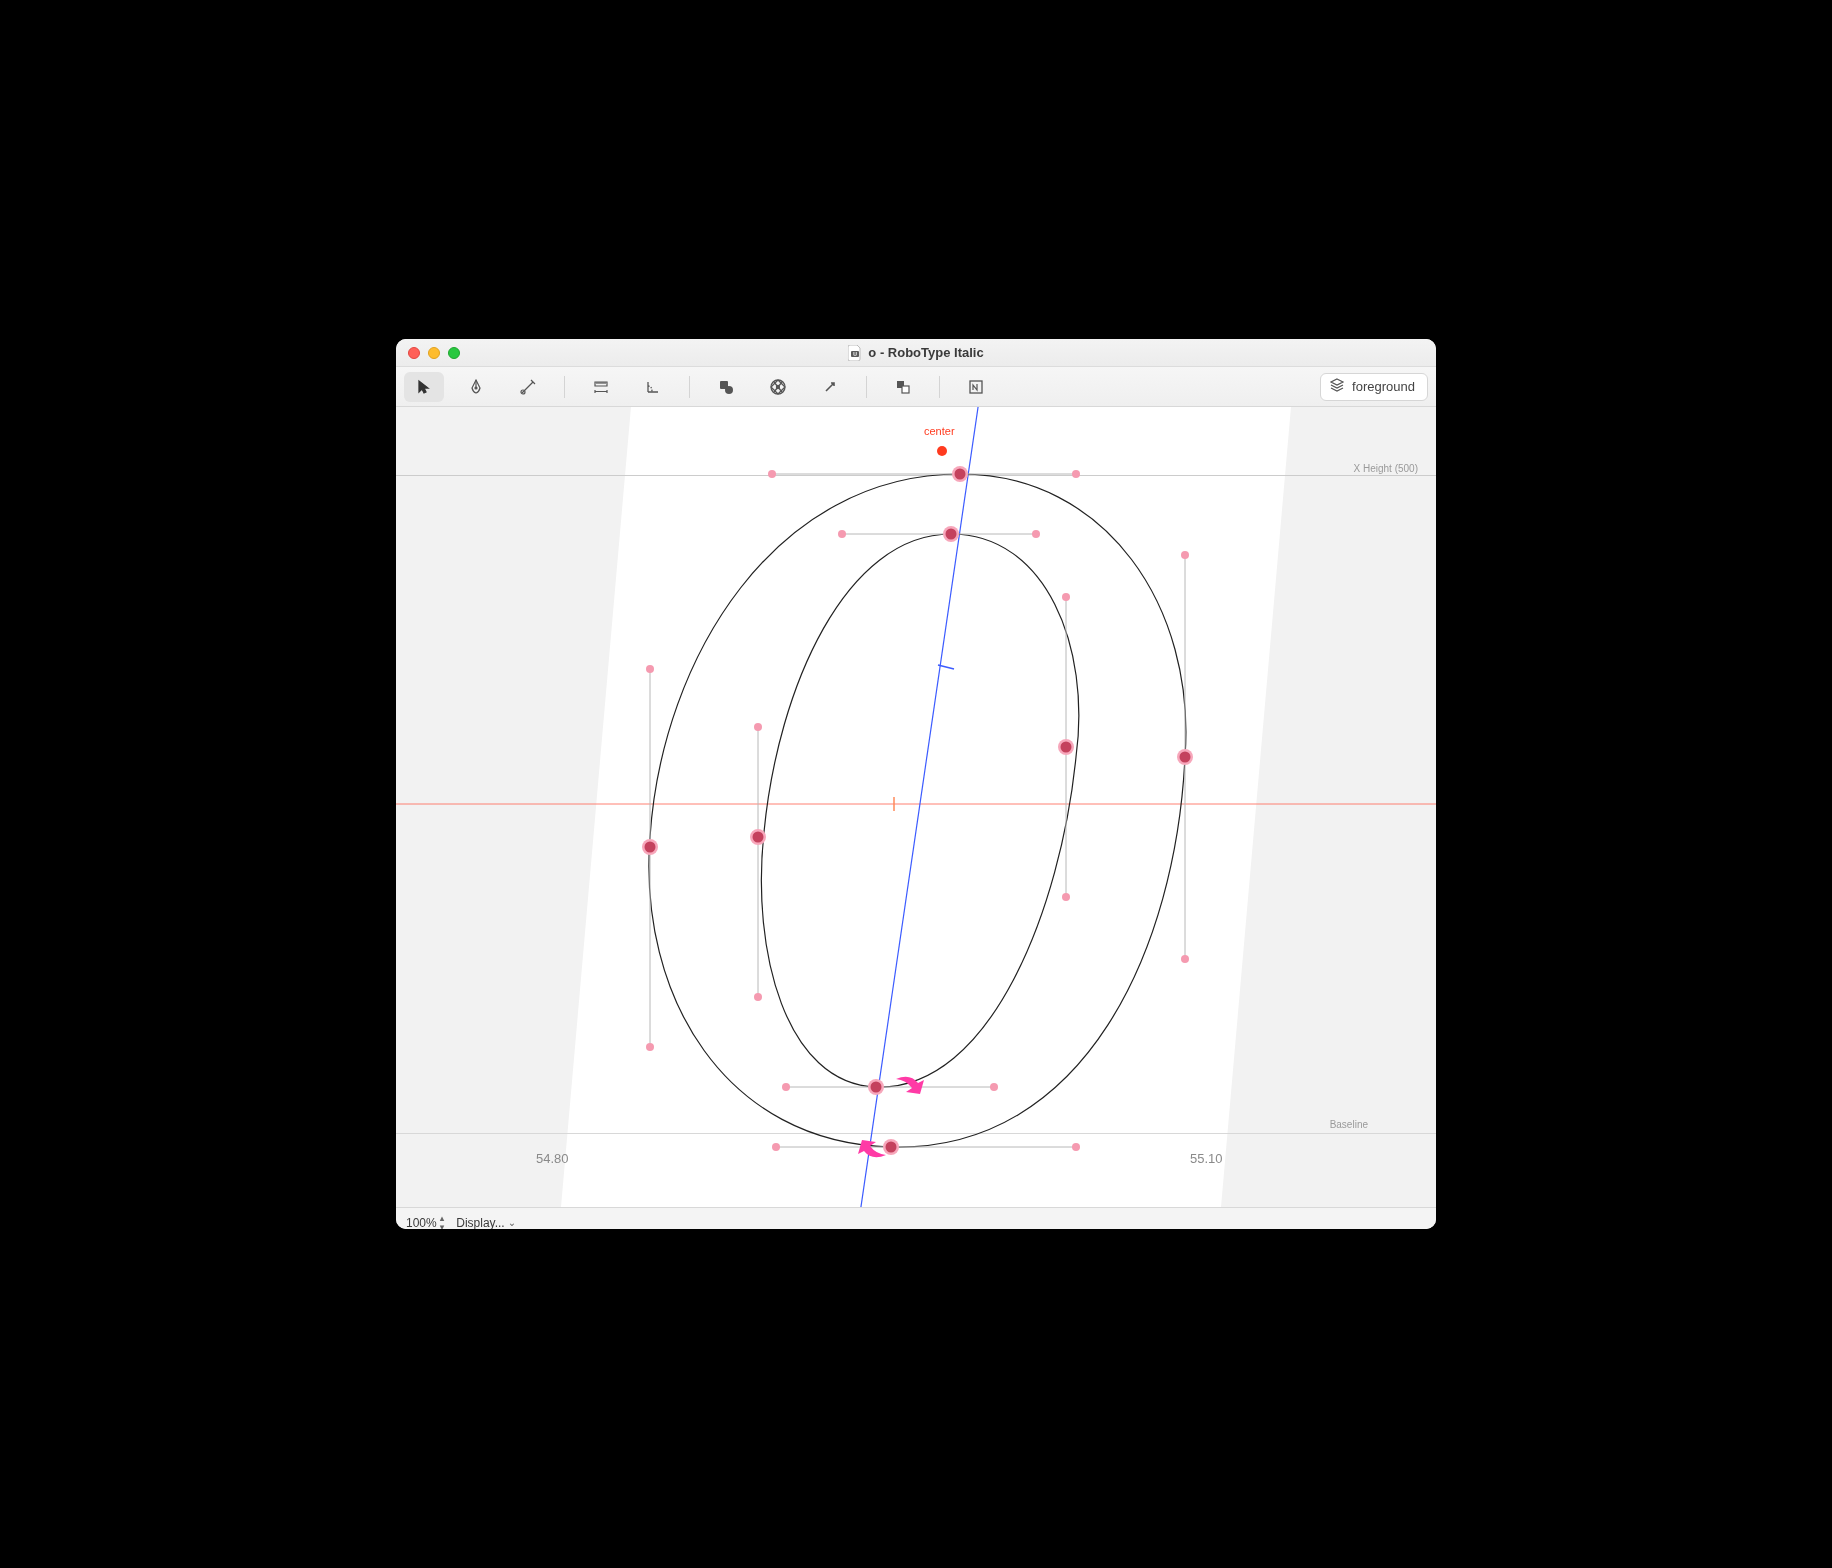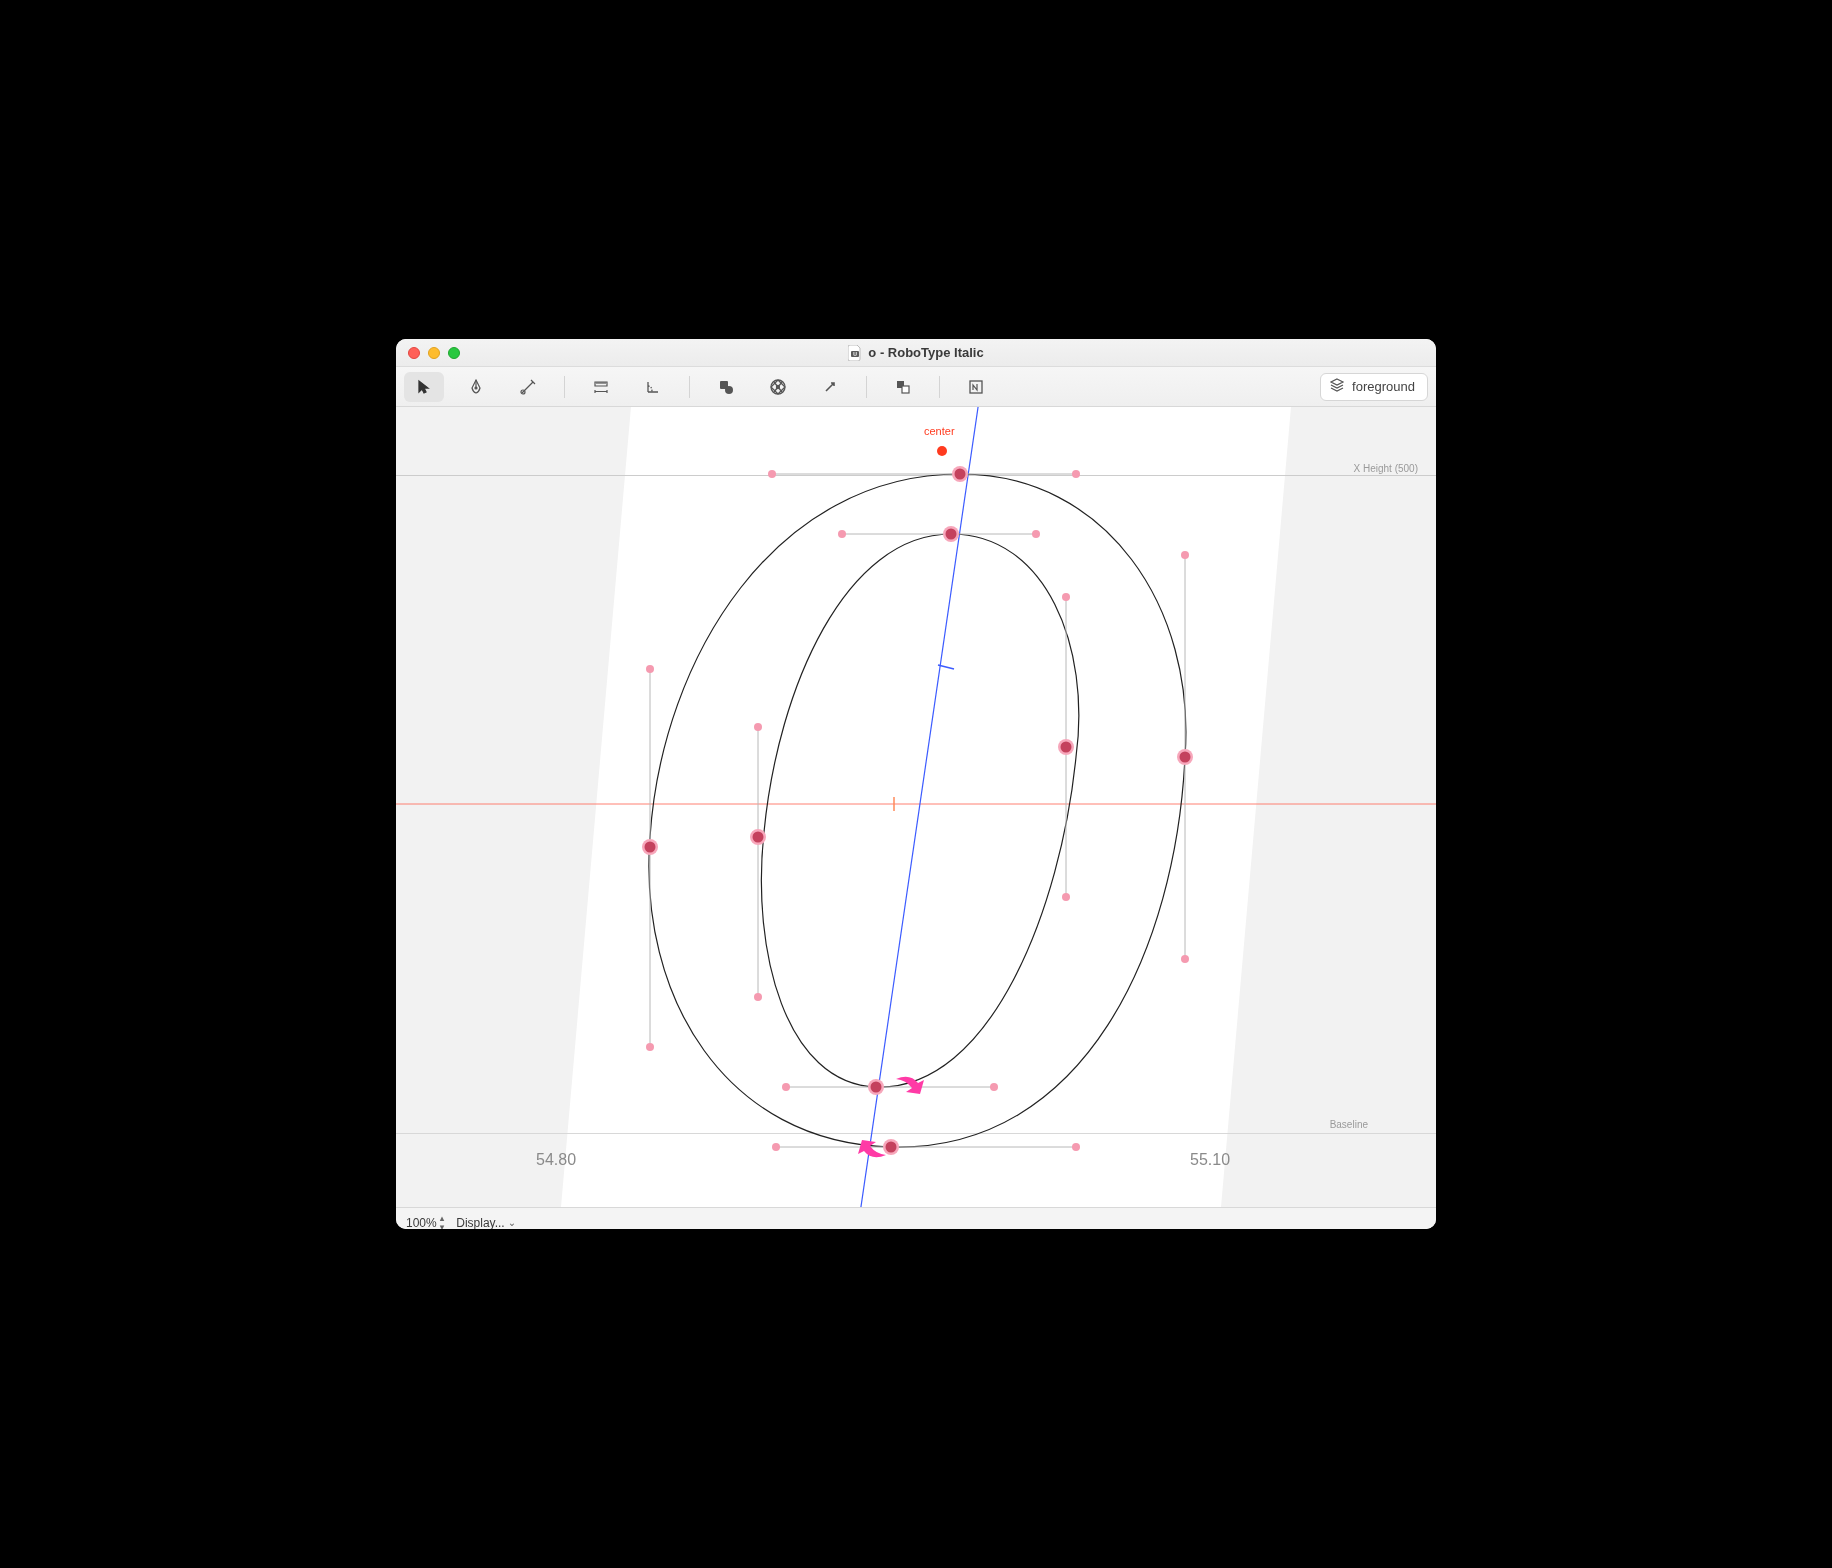--- a/index.html
+++ b/index.html
@@ -124,21 +124,21 @@
     font-size: 10px;
     color: #9a9a9a;
   }
   .center-label {
     position: absolute;
     font-size: 11px;
     color: #ff3b1f;
   }
   .lsb-rsb {
     position: absolute;
-    font-size: 16px;
+    font-size: 13px;
     color: #8a8a8a;
   }
   .statusbar {
     height: 22px;
     background: #f4f4f4;
     border-top: 1px solid #d8d8d8;
     display: flex;
     align-items: center;
     font-size: 12px;
     color: #3a3a3a;

